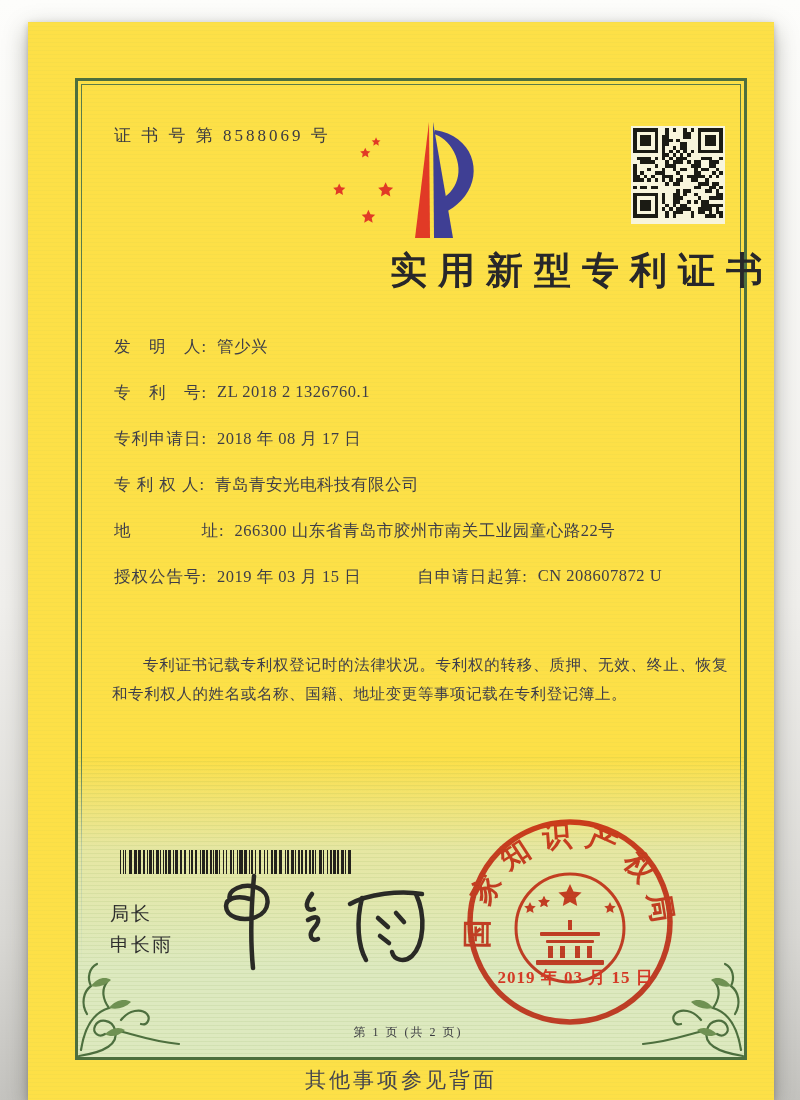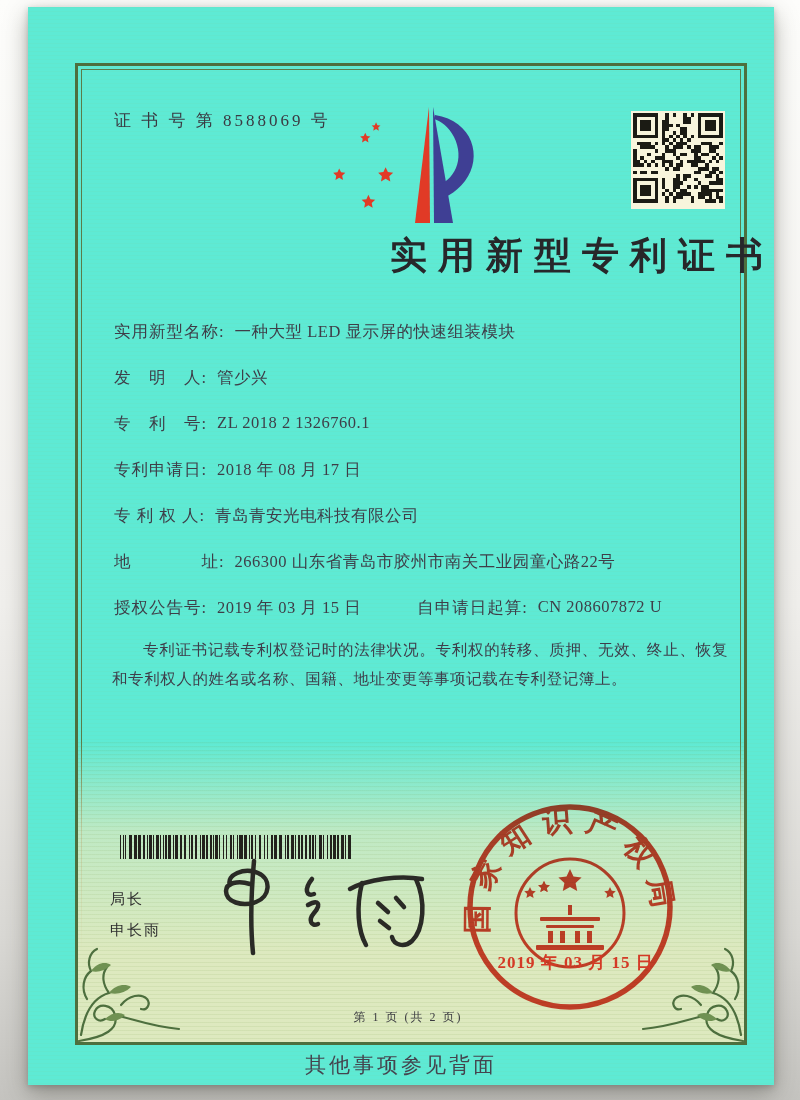--- a/index.html
+++ b/index.html
@@ -2,22 +2,22 @@
 <html><head>
 <meta charset="utf-8">
 <style>
   html,body{margin:0;padding:0;}
   body{
     width:800px;height:1100px;position:relative;overflow:hidden;
     background:linear-gradient(180deg,#fdfdfb 0%,#f0efec 55%,#d9d8d4 85%,#c4c3bf 100%);
     font-family:"Liberation Serif","DejaVu Serif",serif;
   }
   .paper{
-    position:absolute;left:28px;top:7px;width:746px;height:1078px;
-    background:#5eead4;
+    position:absolute;left:28px;top:22px;width:746px;height:1078px;
+    background:#fde047;
     box-shadow:0 8px 22px rgba(60,60,50,.4), 0 2px 6px rgba(60,60,50,.25);
   }
   
   .paper::before{
     content:"";position:absolute;inset:0;pointer-events:none;
     background:repeating-linear-gradient(180deg,rgba(150,170,90,.05) 0 1px,transparent 1px 4px);
   }
   .frame{
     position:absolute;left:47px;top:56px;width:666px;height:976px;
     border:3px solid #4d6f3e;
@@ -45,21 +45,21 @@
   .field-row .pair.second{margin-left:56px;}
   .f-label{white-space:pre;letter-spacing:1px;}
   .f-value{white-space:pre;margin-left:10px;letter-spacing:.5px;}
   .paras{position:absolute;left:84px;top:628px;width:616px;}
   .paras p{
     margin:0;font-size:15.5px;line-height:29px;text-indent:2em;
     color:#3e3e4a;letter-spacing:.6px;text-align:justify;
   }
   .barcode{position:absolute;left:92px;top:828px;}
   .signer{position:absolute;left:82px;top:876px;font-family:"Liberation Sans","DejaVu Sans",sans-serif;color:#2e2e2e;}
-  .signer div{font-size:15px;line-height:31px;letter-spacing:2px;}
+  .signer div{font-size:19px;line-height:31px;letter-spacing:2px;}
   .signature{position:absolute;left:180px;top:842px;}
   .seal{position:absolute;left:432px;top:790px;opacity:.95;mix-blend-mode:multiply;}
   .seal-date{
     position:absolute;left:440px;top:944px;width:215px;text-align:center;
     font-size:17px;color:#d43a26;letter-spacing:1px;font-weight:bold;
   }
   .page-footer{left:47px;width:666px;top:1002px;text-align:center;font-size:12px;color:#3a3a40;letter-spacing:2px;}
   .back-note{left:0;right:0;top:1044px;text-align:center;font-size:21px;color:#44444e;letter-spacing:3px;}
   .ornament{position:absolute;bottom:-3px;pointer-events:none;}
   .ornament.left{left:-3px;}
@@ -425,26 +425,20 @@
         <path d="M30 74 C36 68 44 66 50 70 C44 76 36 78 30 74 Z"></path>
       </g>
     </svg>
   </div>
 
   <div class="txt title">实用新型专利证书</div>
 
   <div class="fields" id="fields">
       <div class="field-row">
         <span class="pair">
-          <span class="f-label">实用新型名称:</span>
-          <span class="f-value">一种大型 LED 显示屏的快速组装模块</span>
-        </span>
-      </div>
-      <div class="field-row">
-        <span class="pair">
           <span class="f-label">发　明　人:</span>
           <span class="f-value">管少兴</span>
         </span>
       </div>
       <div class="field-row">
         <span class="pair">
           <span class="f-label">专　利　号:</span>
           <span class="f-value">ZL 2018 2 1326760.1</span>
         </span>
       </div>

